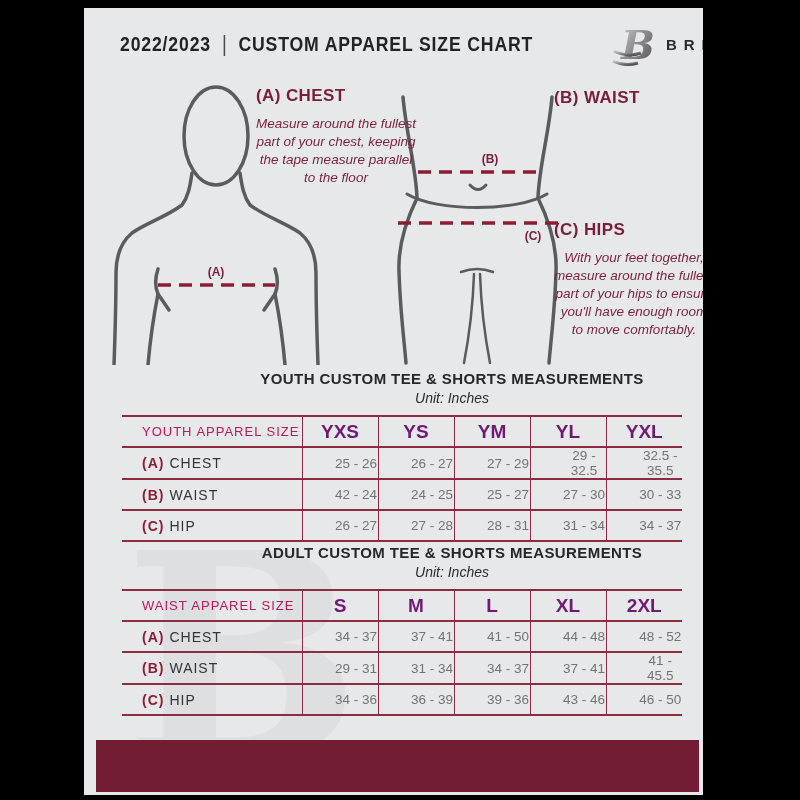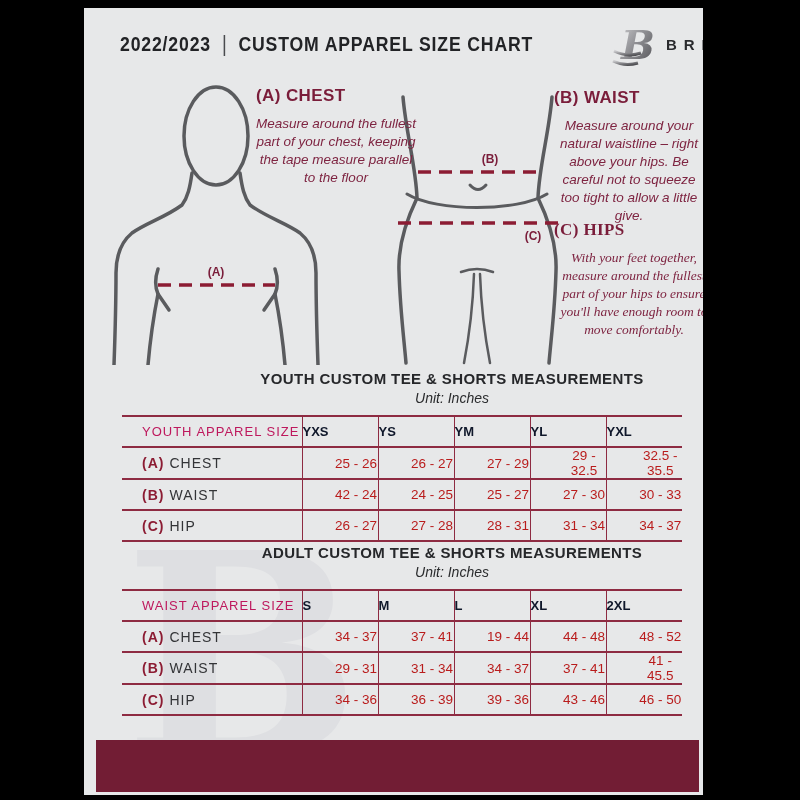--- a/index.html
+++ b/index.html
@@ -30,41 +30,41 @@
 
   
   .figures{position:absolute;top:58px;left:0;right:0;height:302px;}
   .fig{position:absolute;}
   .fig svg{display:block;}
   .guide-block{position:absolute;color:var(--maroon-text);}
   .guide-heading{font-size:17px;font-weight:700;letter-spacing:.4px;color:#7a1d3a;margin-bottom:9px;}
   .guide-body{font-size:13.5px;font-style:italic;line-height:1.33;color:#7e2441;text-align:center;}
   .g-chest{left:172px;top:20px;width:160px;}
   .g-waist{left:470px;top:22px;width:150px;}
-  .g-hips{left:470px;top:154px;width:160px;font-family:Liberation Serif, serif;}
+  .g-hips{left:470px;top:154px;width:160px;}
 
   
   .section{position:absolute;left:0;width:736px;z-index:1;}
   .sec-youth{top:362px;}
   .sec-adult{top:536px;}
   .sec-title{text-align:center;font-size:15px;font-weight:700;letter-spacing:.4px;color:#26272a;}
   .sec-unit{text-align:center;font-size:14px;font-style:italic;color:#2b2c2e;margin-top:3px;}
 
   
   table.size-table{border-collapse:collapse;table-layout:fixed;width:560px;margin:9px 0 0 38px;
     background:transparent;}
   table.size-table{border-bottom:2px solid var(--border);}
   table.size-table tr{border-top:2px solid var(--border);height:31px;}
   table.size-table td{vertical-align:middle;}
   table.size-table td + td{border-left:1.5px solid var(--border);}
   col.c-label{width:180px;} col.c-size{width:76px;}
   td.label-col{padding-left:20px;font-size:14px;color:#333437;letter-spacing:1px;}
   td.head-label{font-size:13px;letter-spacing:1px;color:#be185d;}
-  td.size-head{text-align:left;font-weight:700;font-size:13px;color:#0f172a;}
-  td.val{text-align:center;font-size:13.5px;color:#b91c1c;padding-left:32px;}
+  td.size-head{text-align:center;font-weight:700;font-size:19px;color:#701a75;}
+  td.val{text-align:center;font-size:13.5px;color:#737373;padding-left:32px;}
   .marker{color:var(--dash);font-weight:700;margin-right:5px;}
 
   
   .watermark{position:absolute;left:40px;top:508px;font-family:"DejaVu Serif",serif;
     font-weight:700;font-size:280px;line-height:1;color:#dedfe2;z-index:0;user-select:none;}
   .footer-bar{position:absolute;left:12px;right:4px;bottom:3px;height:52px;background:var(--maroon);z-index:2;}
 </style>
 </head>
 <body>
 
@@ -131,21 +131,20 @@
           <text x="143" y="145" text-anchor="middle" font-size="12" font-weight="700" fill="#7a1d3a">(C)</text>
         </svg>
       </div>
 
       <div class="guide-block g-chest">
         <div class="guide-heading">(A) CHEST</div>
         <div class="guide-body">Measure around the fullest part of your chest, keeping the tape measure parallel to the floor</div>
       </div>
       <div class="guide-block g-waist">
         <div class="guide-heading">(B) WAIST</div>
-        <div class="guide-body">Measure around your natural waistline – right above your hips. Be careful not to squeeze too tight to allow a little give.</div>
       </div>
       <div class="guide-block g-hips">
         <div class="guide-heading">(C) HIPS</div>
         <div class="guide-body">With your feet together, measure around the fullest part of your hips to ensure you'll have enough room to move comfortably.</div>
       </div>
     </div>
 
     <div class="section sec-youth">
       <div class="sec-title">YOUTH CUSTOM TEE &amp; SHORTS MEASUREMENTS</div>
       <div class="sec-unit">Unit: Inches</div>
@@ -213,21 +212,21 @@
           <td class="size-head">S</td>
           <td class="size-head">M</td>
           <td class="size-head">L</td>
           <td class="size-head">XL</td>
           <td class="size-head">2XL</td>
         </tr>
         <tr>
           <td class="label-col"><span class="marker">(A)</span><span>CHEST</span></td>
           <td class="val">34 - 37</td>
           <td class="val">37 - 41</td>
-          <td class="val">19 - 44</td>
+          <td class="val">41 - 50</td>
           <td class="val">44 - 48</td>
           <td class="val">48 - 52</td>
         </tr>
         <tr>
           <td class="label-col"><span class="marker">(B)</span><span>WAIST</span></td>
           <td class="val">29 - 31</td>
           <td class="val">31 - 34</td>
           <td class="val">34 - 37</td>
           <td class="val">37 - 41</td>
           <td class="val">41 - 45.5</td>

